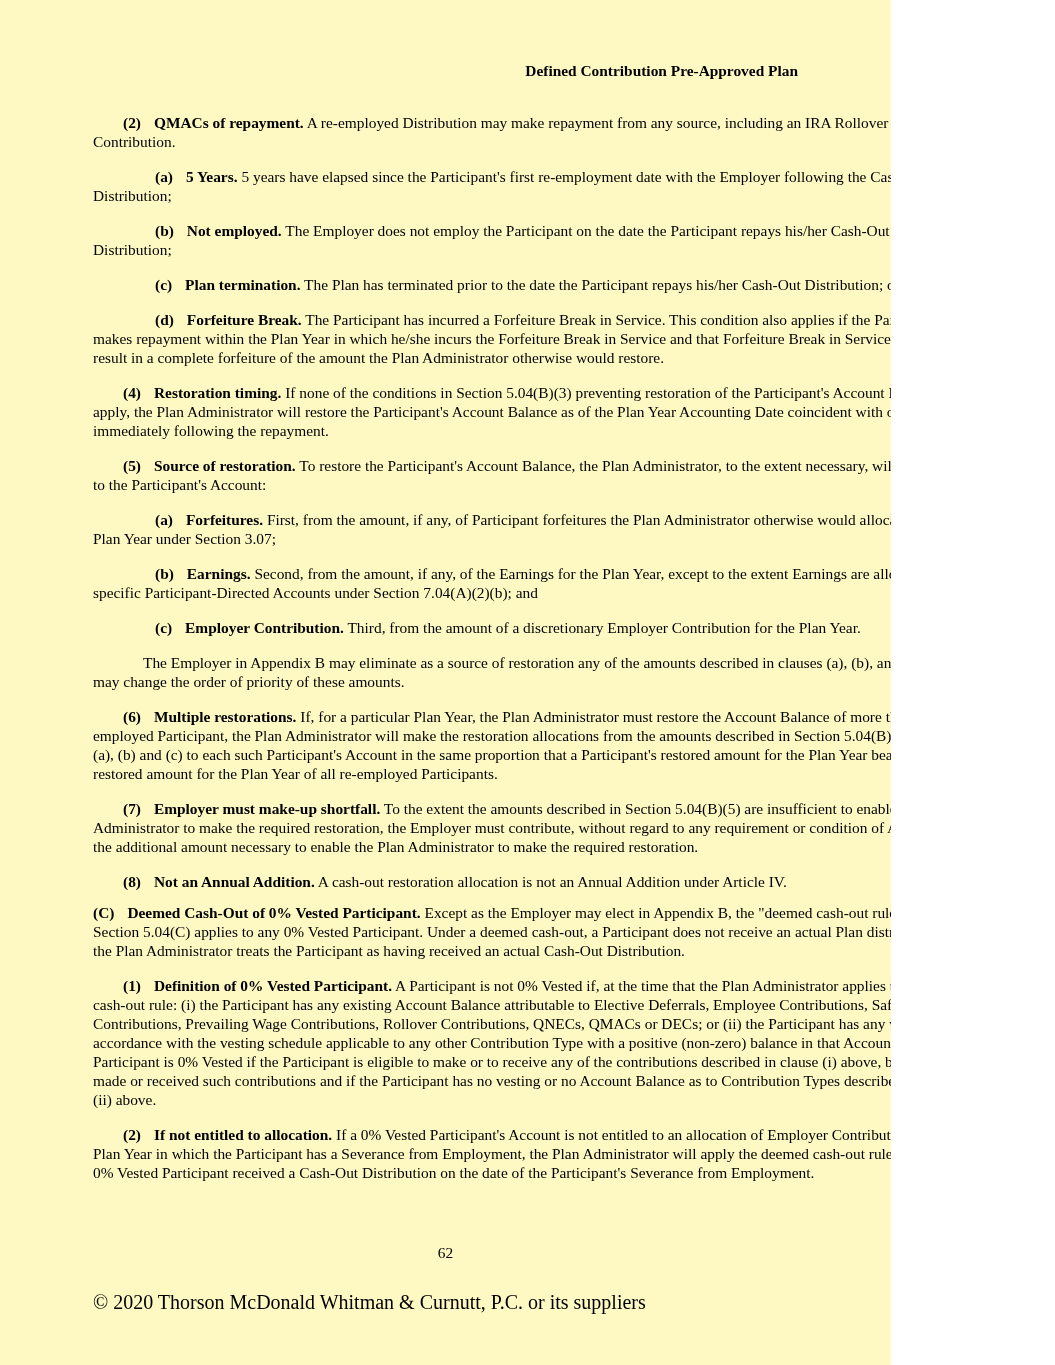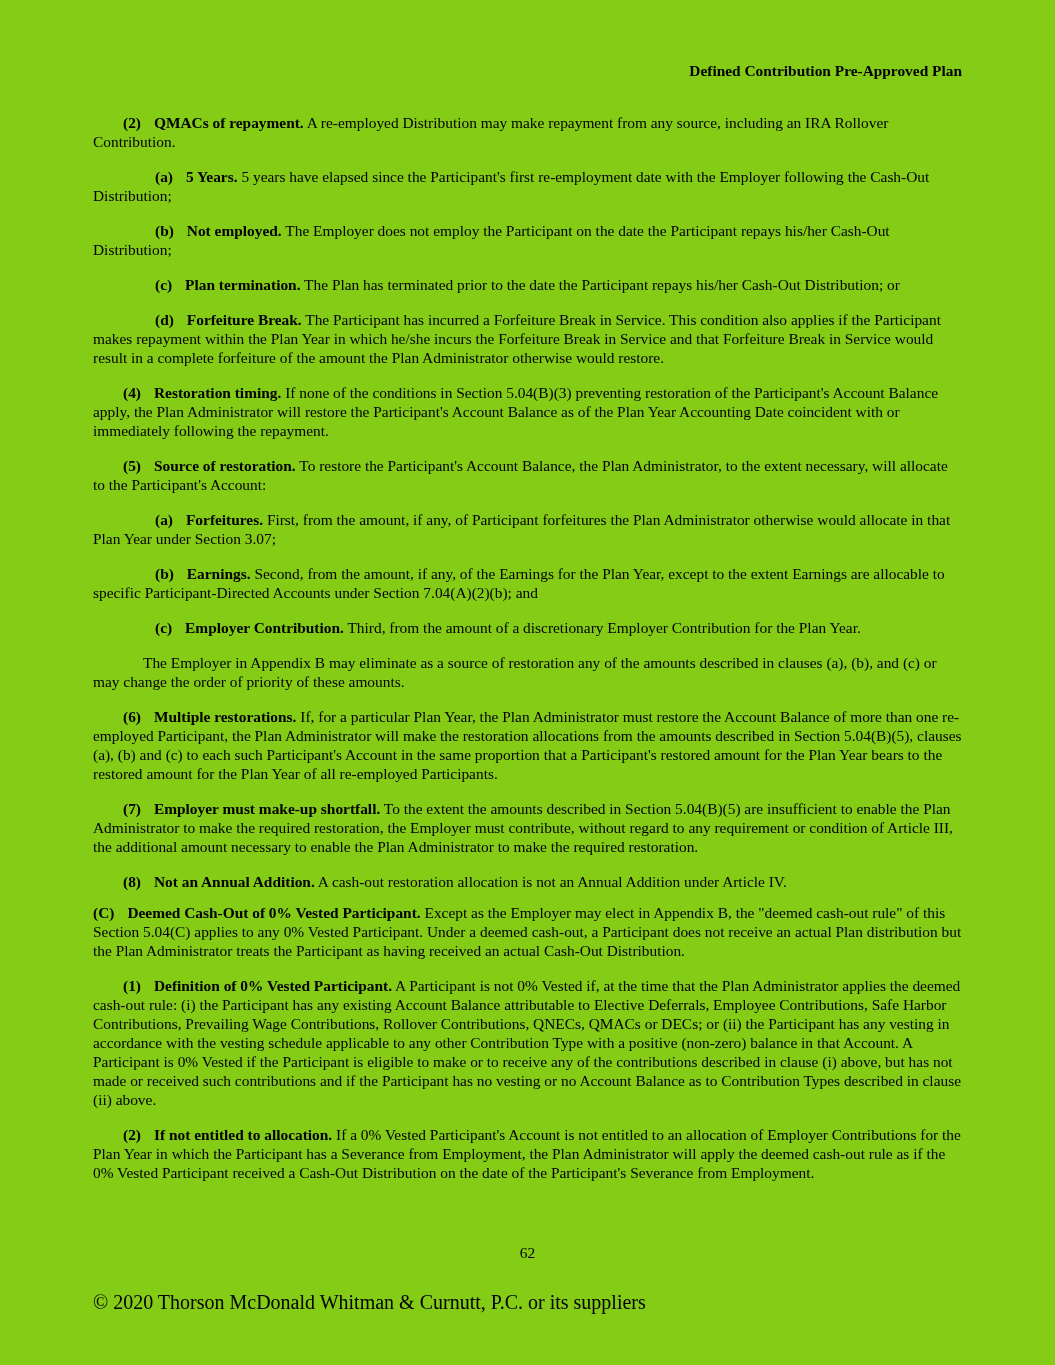--- a/index.html
+++ b/index.html
@@ -2,23 +2,23 @@
 <html><head>
 <meta charset="utf-8">
 <style>
   html, body {
     margin: 0;
     padding: 0;
     background: #ffffff;
   }
   .page {
     position: relative;
-    width: 1055px;
+    width: 891px;
     height: 1365px;
-    background: #84cc16;
+    background: #fef9c3;
     font-family: "Liberation Serif", serif;
     color: #000000;
     overflow: hidden;
   }
   .running-header {
     position: absolute;
     top: 62px;
     right: 93px;
     font-size: 15.4px;
     font-weight: bold;

